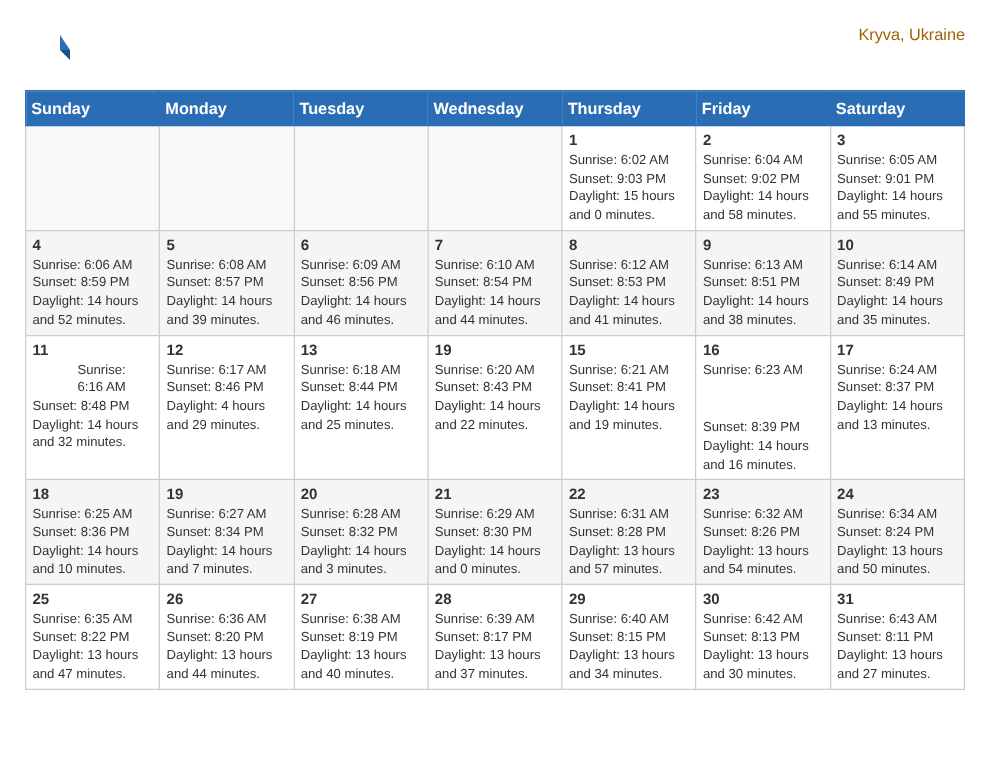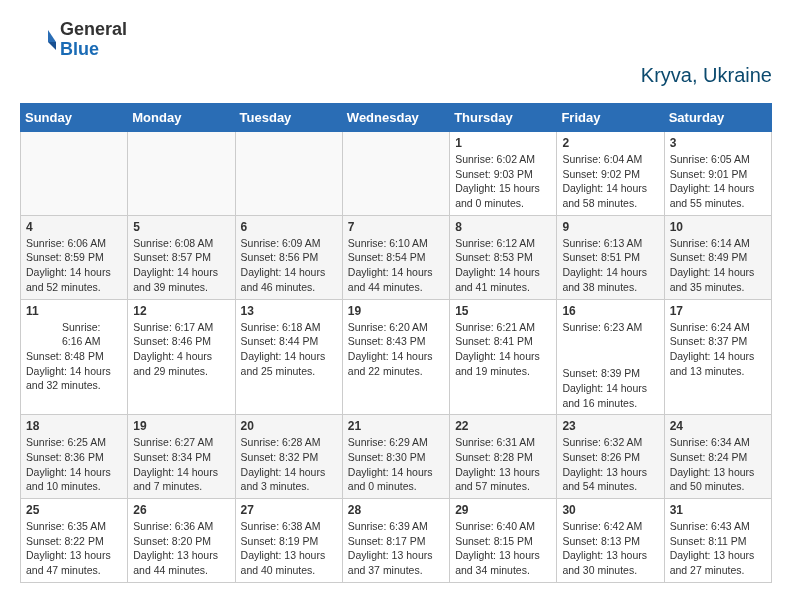--- a/index.html
+++ b/index.html
@@ -43,23 +43,22 @@
     .title-block {
       text-align: right;
     }
     .month-year {
       font-size: 36px;
       font-weight: bold;
       color: #333;
       line-height: 1.1;
     }
     .location {
-      font-size: 20px;
-      color: #0c4a6e;
-      margin-top: 44px;
+      font-size: 13px;
+      color: #a16207;
     }
     table {
       width: 100%;
       border-collapse: collapse;
     }
     th {
       background-color: #2a6db5;
       color: #fff;
       font-size: 13px;
       font-weight: bold;
@@ -92,24 +91,20 @@
   </style>
 </head>
 <body>
 
 <div class="header">
   <div class="logo">
     <svg class="logo-icon" viewBox="0 0 36 36">
       <polygon points="28,8 36,20 28,20" fill="#2a6db5"></polygon>
       <polygon points="28,20 36,20 36,28" fill="#1a5090"></polygon>
     </svg>
-    <div class="logo-text">
-      <span class="logo-general">General</span>
-      <span class="logo-blue">Blue</span>
-    </div>
   </div>
   <div class="title-block">
     <div class="location">Kryva, Ukraine</div>
   </div>
 </div>
 
 <table>
   <thead>
     <tr>
     <th>Sunday</th>

